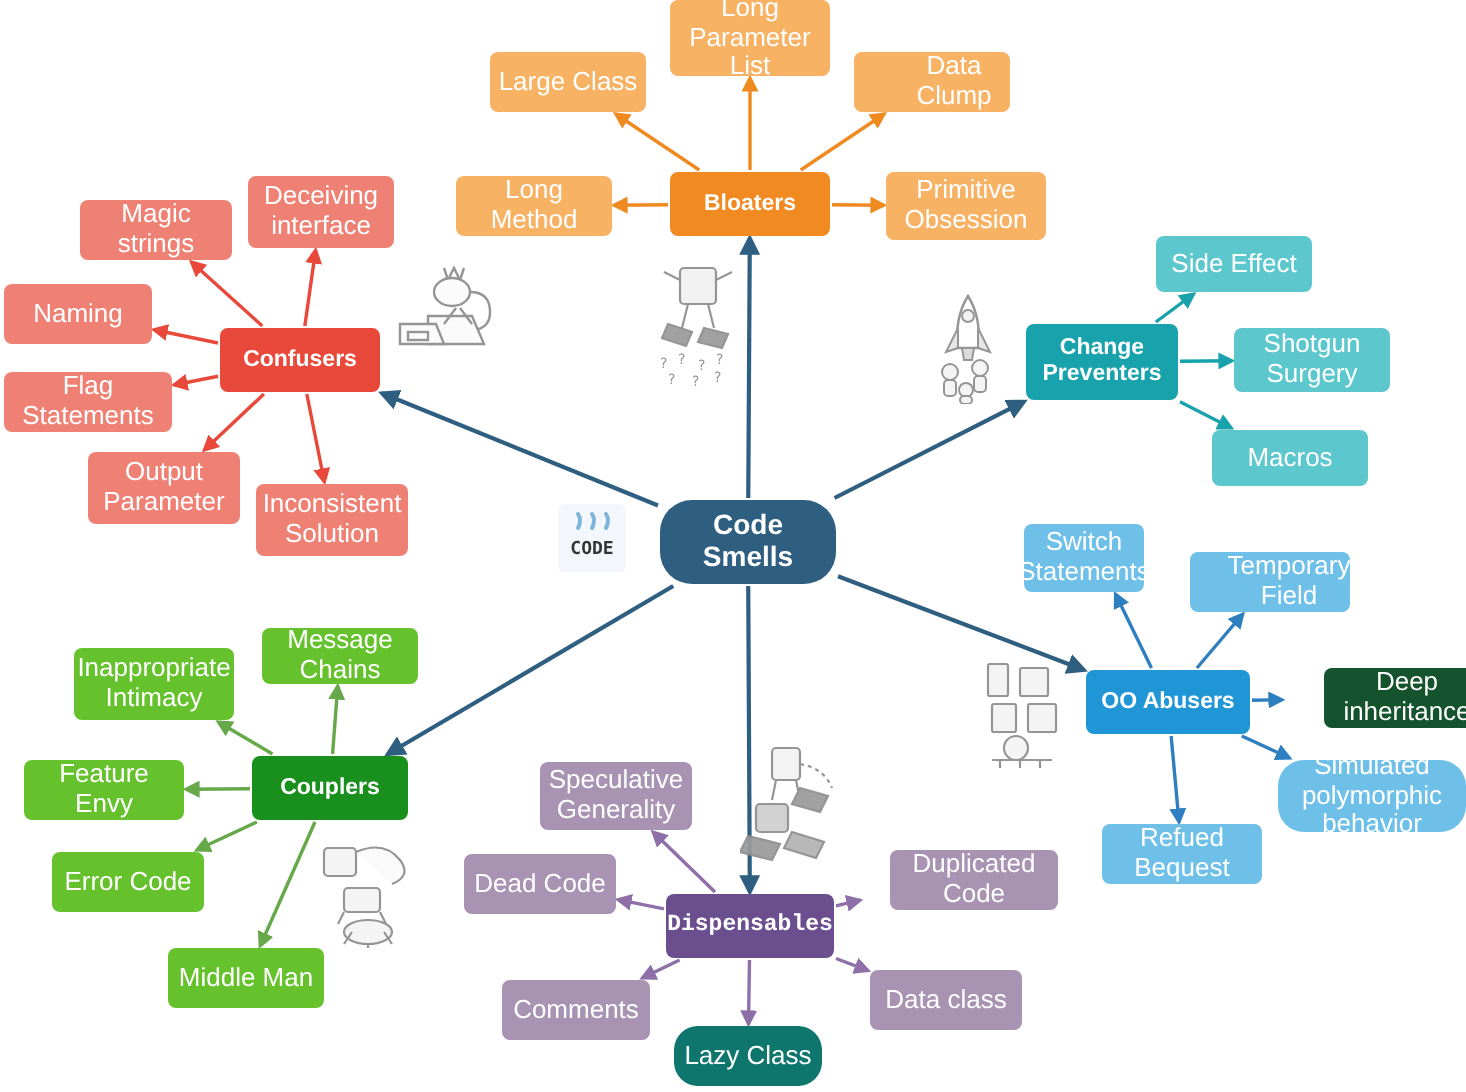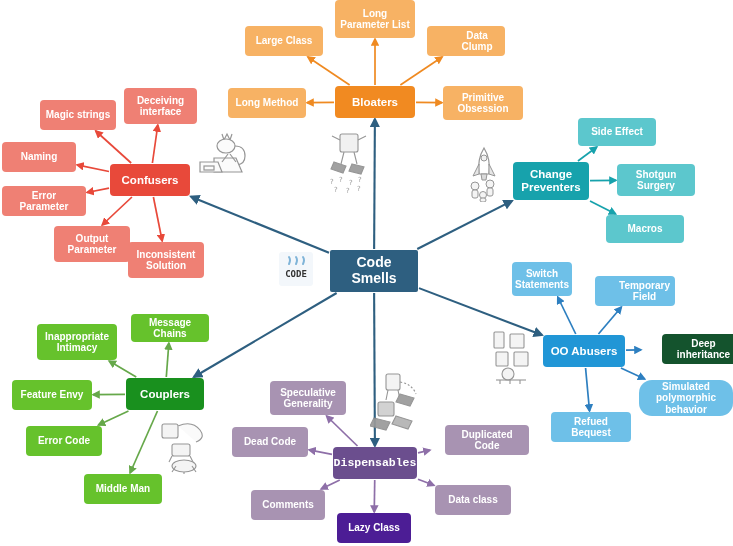--- a/index.html
+++ b/index.html
@@ -19,23 +19,23 @@
     display: flex;
     align-items: center;
     justify-content: center;
     text-align: center;
     color: #ffffff;
     border-radius: 4px;
     line-height: 1.12;
     padding: 2px 4px;
     z-index: 5;
   }
-  .leaf { font-size: 10px; font-weight: 700; }
+  .leaf { font-size: 13px; font-weight: 400; }
   .hub  { font-size: 11.5px; font-weight: bold; }
-  .center-node { font-size: 14px; font-weight: bold; border-radius: 2px; }
+  .center-node { font-size: 14px; font-weight: bold; border-radius: 16px; }
 
   .clip {
     position: absolute;
     z-index: 3;
     opacity: .92;
   }
   .clip svg { display:block; }
   .codeicon { position:absolute; z-index:4; }
 </style>
 </head>
@@ -107,39 +107,39 @@
     <div class="node hub" style="left: 335px; top: 86px; width: 80px; height: 32px; background: rgb(241, 138, 33);">Bloaters</div>
     <div class="node leaf" style="left: 335px; top: 0px; width: 80px; height: 38px; background: rgb(247, 178, 100);">Long Parameter List</div>
     <div class="node leaf" style="left: 245px; top: 26px; width: 78px; height: 30px; background: rgb(247, 178, 100);">Large Class</div>
     <div class="node leaf" style="left: 427px; top: 26px; width: 78px; height: 30px; background: rgb(247, 178, 100); padding-left: 26px;">Data Clump</div>
     <div class="node leaf" style="left: 228px; top: 88px; width: 78px; height: 30px; background: rgb(247, 178, 100);">Long Method</div>
     <div class="node leaf" style="left: 443px; top: 86px; width: 80px; height: 34px; background: rgb(247, 178, 100);">Primitive Obsession</div>
     <div class="node hub" style="left: 110px; top: 164px; width: 80px; height: 32px; background: rgb(232, 73, 58);">Confusers</div>
     <div class="node leaf" style="left: 124px; top: 88px; width: 73px; height: 36px; background: rgb(239, 128, 116);">Deceiving interface</div>
     <div class="node leaf" style="left: 40px; top: 100px; width: 76px; height: 30px; background: rgb(239, 128, 116);">Magic strings</div>
     <div class="node leaf" style="left: 2px; top: 142px; width: 74px; height: 30px; background: rgb(239, 128, 116);">Naming</div>
-    <div class="node leaf" style="left: 2px; top: 186px; width: 84px; height: 30px; background: rgb(239, 128, 116);">Error Parameter</div>
-    <div class="node leaf" style="left: 44px; top: 226px; width: 76px; height: 36px; background: rgb(239, 128, 116); margin-left: 10px;">Output Parameter</div>
+    <div class="node leaf" style="left: 2px; top: 186px; width: 84px; height: 30px; background: rgb(239, 128, 116);">Flag Statements</div>
+    <div class="node leaf" style="left: 44px; top: 226px; width: 76px; height: 36px; background: rgb(239, 128, 116);">Output Parameter</div>
     <div class="node leaf" style="left: 128px; top: 242px; width: 76px; height: 36px; background: rgb(239, 128, 116);">Inconsistent Solution</div>
     <div class="node hub" style="left: 513px; top: 162px; width: 76px; height: 38px; background: rgb(23, 162, 172);">Change Preventers</div>
     <div class="node leaf" style="left: 578px; top: 118px; width: 78px; height: 28px; background: rgb(92, 199, 205);">Side Effect</div>
     <div class="node leaf" style="left: 617px; top: 164px; width: 78px; height: 32px; background: rgb(92, 199, 205);">Shotgun Surgery</div>
     <div class="node leaf" style="left: 606px; top: 215px; width: 78px; height: 28px; background: rgb(92, 199, 205);">Macros</div>
     <div class="node hub" style="left: 543px; top: 335px; width: 82px; height: 32px; background: rgb(33, 150, 214);">OO Abusers</div>
     <div class="node leaf" style="left: 512px; top: 262px; width: 60px; height: 34px; background: rgb(110, 192, 232);">Switch Statements</div>
     <div class="node leaf" style="left: 595px; top: 276px; width: 80px; height: 30px; background: rgb(110, 192, 232); padding-left: 23px;">Temporary Field</div>
     <div class="node leaf" style="left: 662px; top: 334px; width: 83px; height: 30px; background: #14532d;">Deep inheritance</div>
     <div class="node leaf" style="left: 639px; top: 380px; width: 94px; height: 36px; background: rgb(110, 192, 232); border-radius: 13px;">Simulated polymorphic behavior</div>
     <div class="node leaf" style="left: 551px; top: 412px; width: 80px; height: 30px; background: rgb(110, 192, 232);">Refued Bequest</div>
     <div class="node hub" style="left: 333px; top: 447px; width: 84px; height: 32px; background: rgb(107, 78, 142); font-family: Liberation Mono, monospace;">Dispensables</div>
     <div class="node leaf" style="left: 270px; top: 381px; width: 76px; height: 34px; background: rgb(168, 147, 178);">Speculative Generality</div>
     <div class="node leaf" style="left: 232px; top: 427px; width: 76px; height: 30px; background: rgb(168, 147, 178);">Dead Code</div>
     <div class="node leaf" style="left: 431px; top: 425px; width: 84px; height: 30px; background: rgb(168, 147, 178); margin-left: 14px;">Duplicated Code</div>
     <div class="node leaf" style="left: 251px; top: 490px; width: 74px; height: 30px; background: rgb(168, 147, 178);">Comments</div>
-    <div class="node leaf" style="left: 337px; top: 513px; width: 74px; height: 30px; background: #4c1d95;">Lazy Class</div>
+    <div class="node leaf" style="left: 337px; top: 513px; width: 74px; height: 30px; background: #0f766e; border-radius: 12px;">Lazy Class</div>
     <div class="node hub" style="left: 126px; top: 378px; width: 78px; height: 32px; background: rgb(25, 144, 30);">Couplers</div>
     <div class="node leaf" style="left: 435px; top: 485px; width: 76px; height: 30px; background: rgb(168, 147, 178);">Data class</div>
     <div class="node leaf" style="left: 131px; top: 314px; width: 78px; height: 28px; background: rgb(102, 194, 44);">Message Chains</div>
     <div class="node leaf" style="left: 37px; top: 324px; width: 80px; height: 36px; background: rgb(102, 194, 44);">Inappropriate Intimacy</div>
     <div class="node leaf" style="left: 12px; top: 380px; width: 80px; height: 30px; background: rgb(102, 194, 44);">Feature Envy</div>
     <div class="node leaf" style="left: 26px; top: 426px; width: 76px; height: 30px; background: rgb(102, 194, 44);">Error Code</div>
     <div class="node leaf" style="left: 84px; top: 474px; width: 78px; height: 30px; background: rgb(102, 194, 44);">Middle Man</div>
     <div class="clip" style="left: 194px; top: 128px; width: 70px; height: 56px;">
       <svg width="70" height="56" viewBox="0 0 70 56">
       <g stroke="#8d8d8d" stroke-width="1.2" fill="#fbfbfb">

